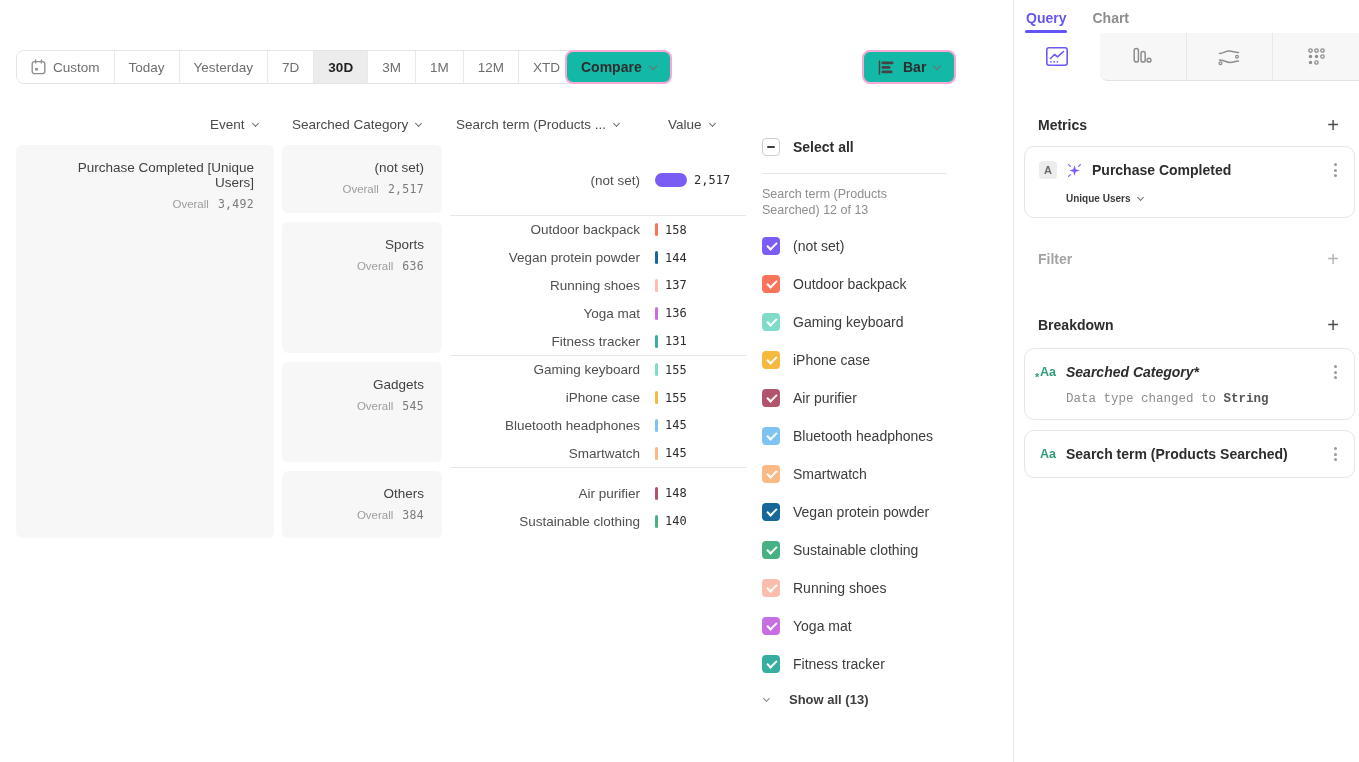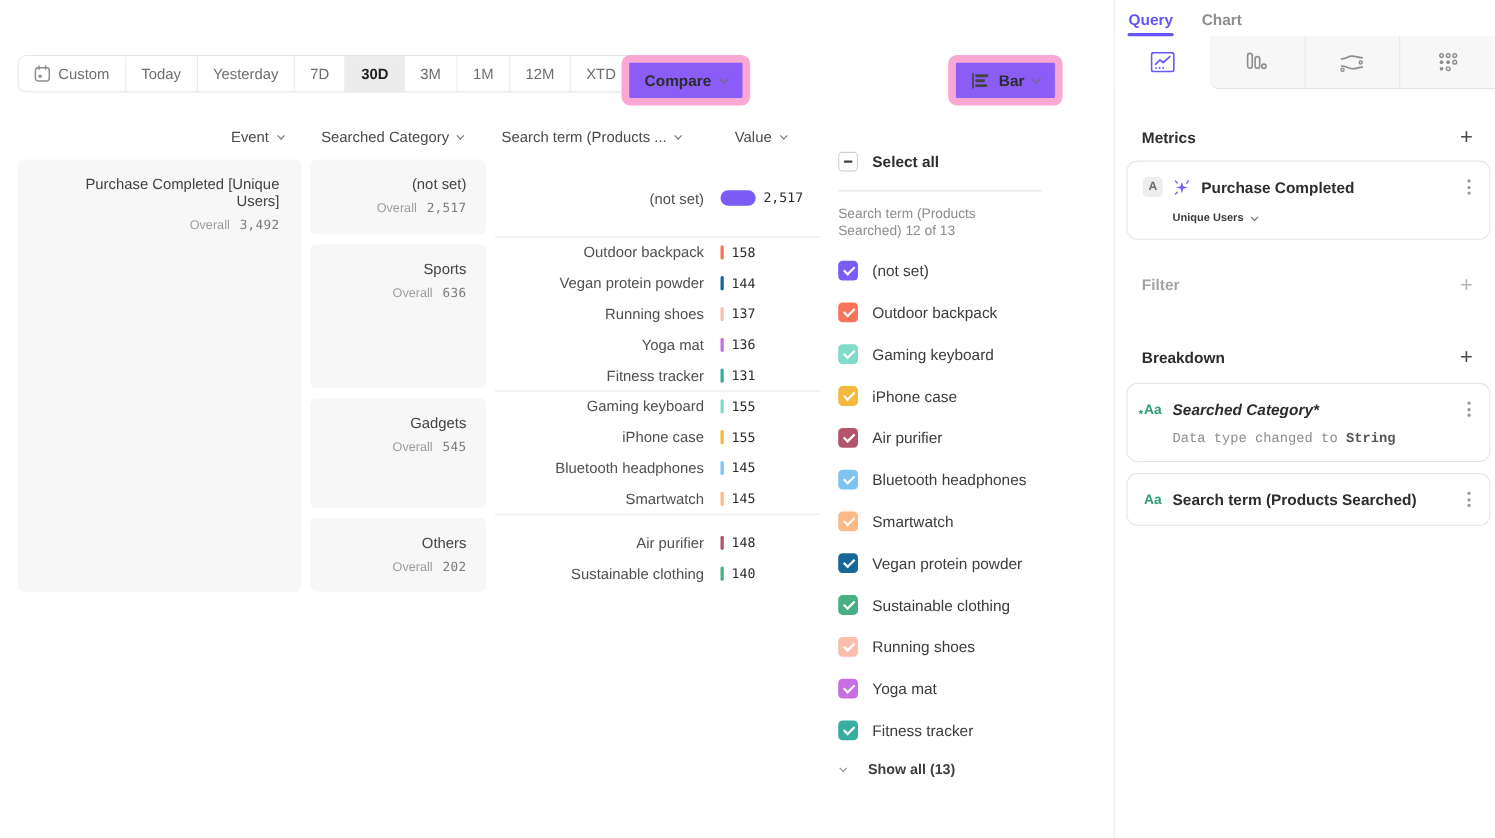--- a/index.html
+++ b/index.html
@@ -10,21 +10,21 @@
 
   
   .seg-control { position:absolute; left:16px; top:50px; height:34px; display:inline-flex;
                  border:1px solid #e4e4e4; border-radius:8px; overflow:hidden; background:#fff; }
   .seg-item { display:flex; align-items:center; gap:7px; padding:0 14px; font-size:13.5px; color:#6e6e6e;
               background:#fff; border:none; border-right:1px solid #e9e9e9; cursor:pointer;
               font-family:inherit; white-space:nowrap; }
   .seg-item:last-child { border-right:none; }
   .seg-item.active { background:#ececec; color:#1f1f1f; font-weight:700; }
   .btn { position:absolute; top:50px; height:34px; display:inline-flex; align-items:center; gap:8px;
-         padding:16px 14px; border:7px solid #f9a8d4; border-radius:8px; background:#8b5cf6;
+         padding:4px 14px; border:2px solid #f9a8d4; border-radius:8px; background:#14b8a6;
          font-size:14px; font-weight:600; color:#2d2d2d; cursor:pointer; font-family:inherit; }
   .compare-btn { left:565px; }
   .bartype-btn { left:862px; }
   .chev { display:inline-block; width:6px; height:6px; border-right:1.5px solid #6f6f6f;
           border-bottom:1.5px solid #6f6f6f; transform:rotate(45deg); margin-top:-3px; }
   .chev.sm { width:5px; height:5px; }
 
   
   .col-head { position:absolute; top:117px; display:flex; align-items:center; gap:8px;
               font-size:13.5px; color:#4a4a4a; }
@@ -223,21 +223,21 @@
         <div class="card-title">Gadgets</div>
         <div class="overall-line">
           <span class="overall-label">Overall</span>
           <span class="overall-val mono">545</span>
         </div>
       </div>
       <div class="cat-card">
         <div class="card-title">Others</div>
         <div class="overall-line">
           <span class="overall-label">Overall</span>
-          <span class="overall-val mono">202</span>
+          <span class="overall-val mono">384</span>
         </div>
       </div>
     </div>
 
   <div class="rows-col">
       <div class="row-group">
         <div class="term-row">
           <span class="term-label">(not set)</span>
           <span class="bar big" style="width: 32px; background: rgb(123, 92, 245);"></span>
           <span class="val">2,517</span>

